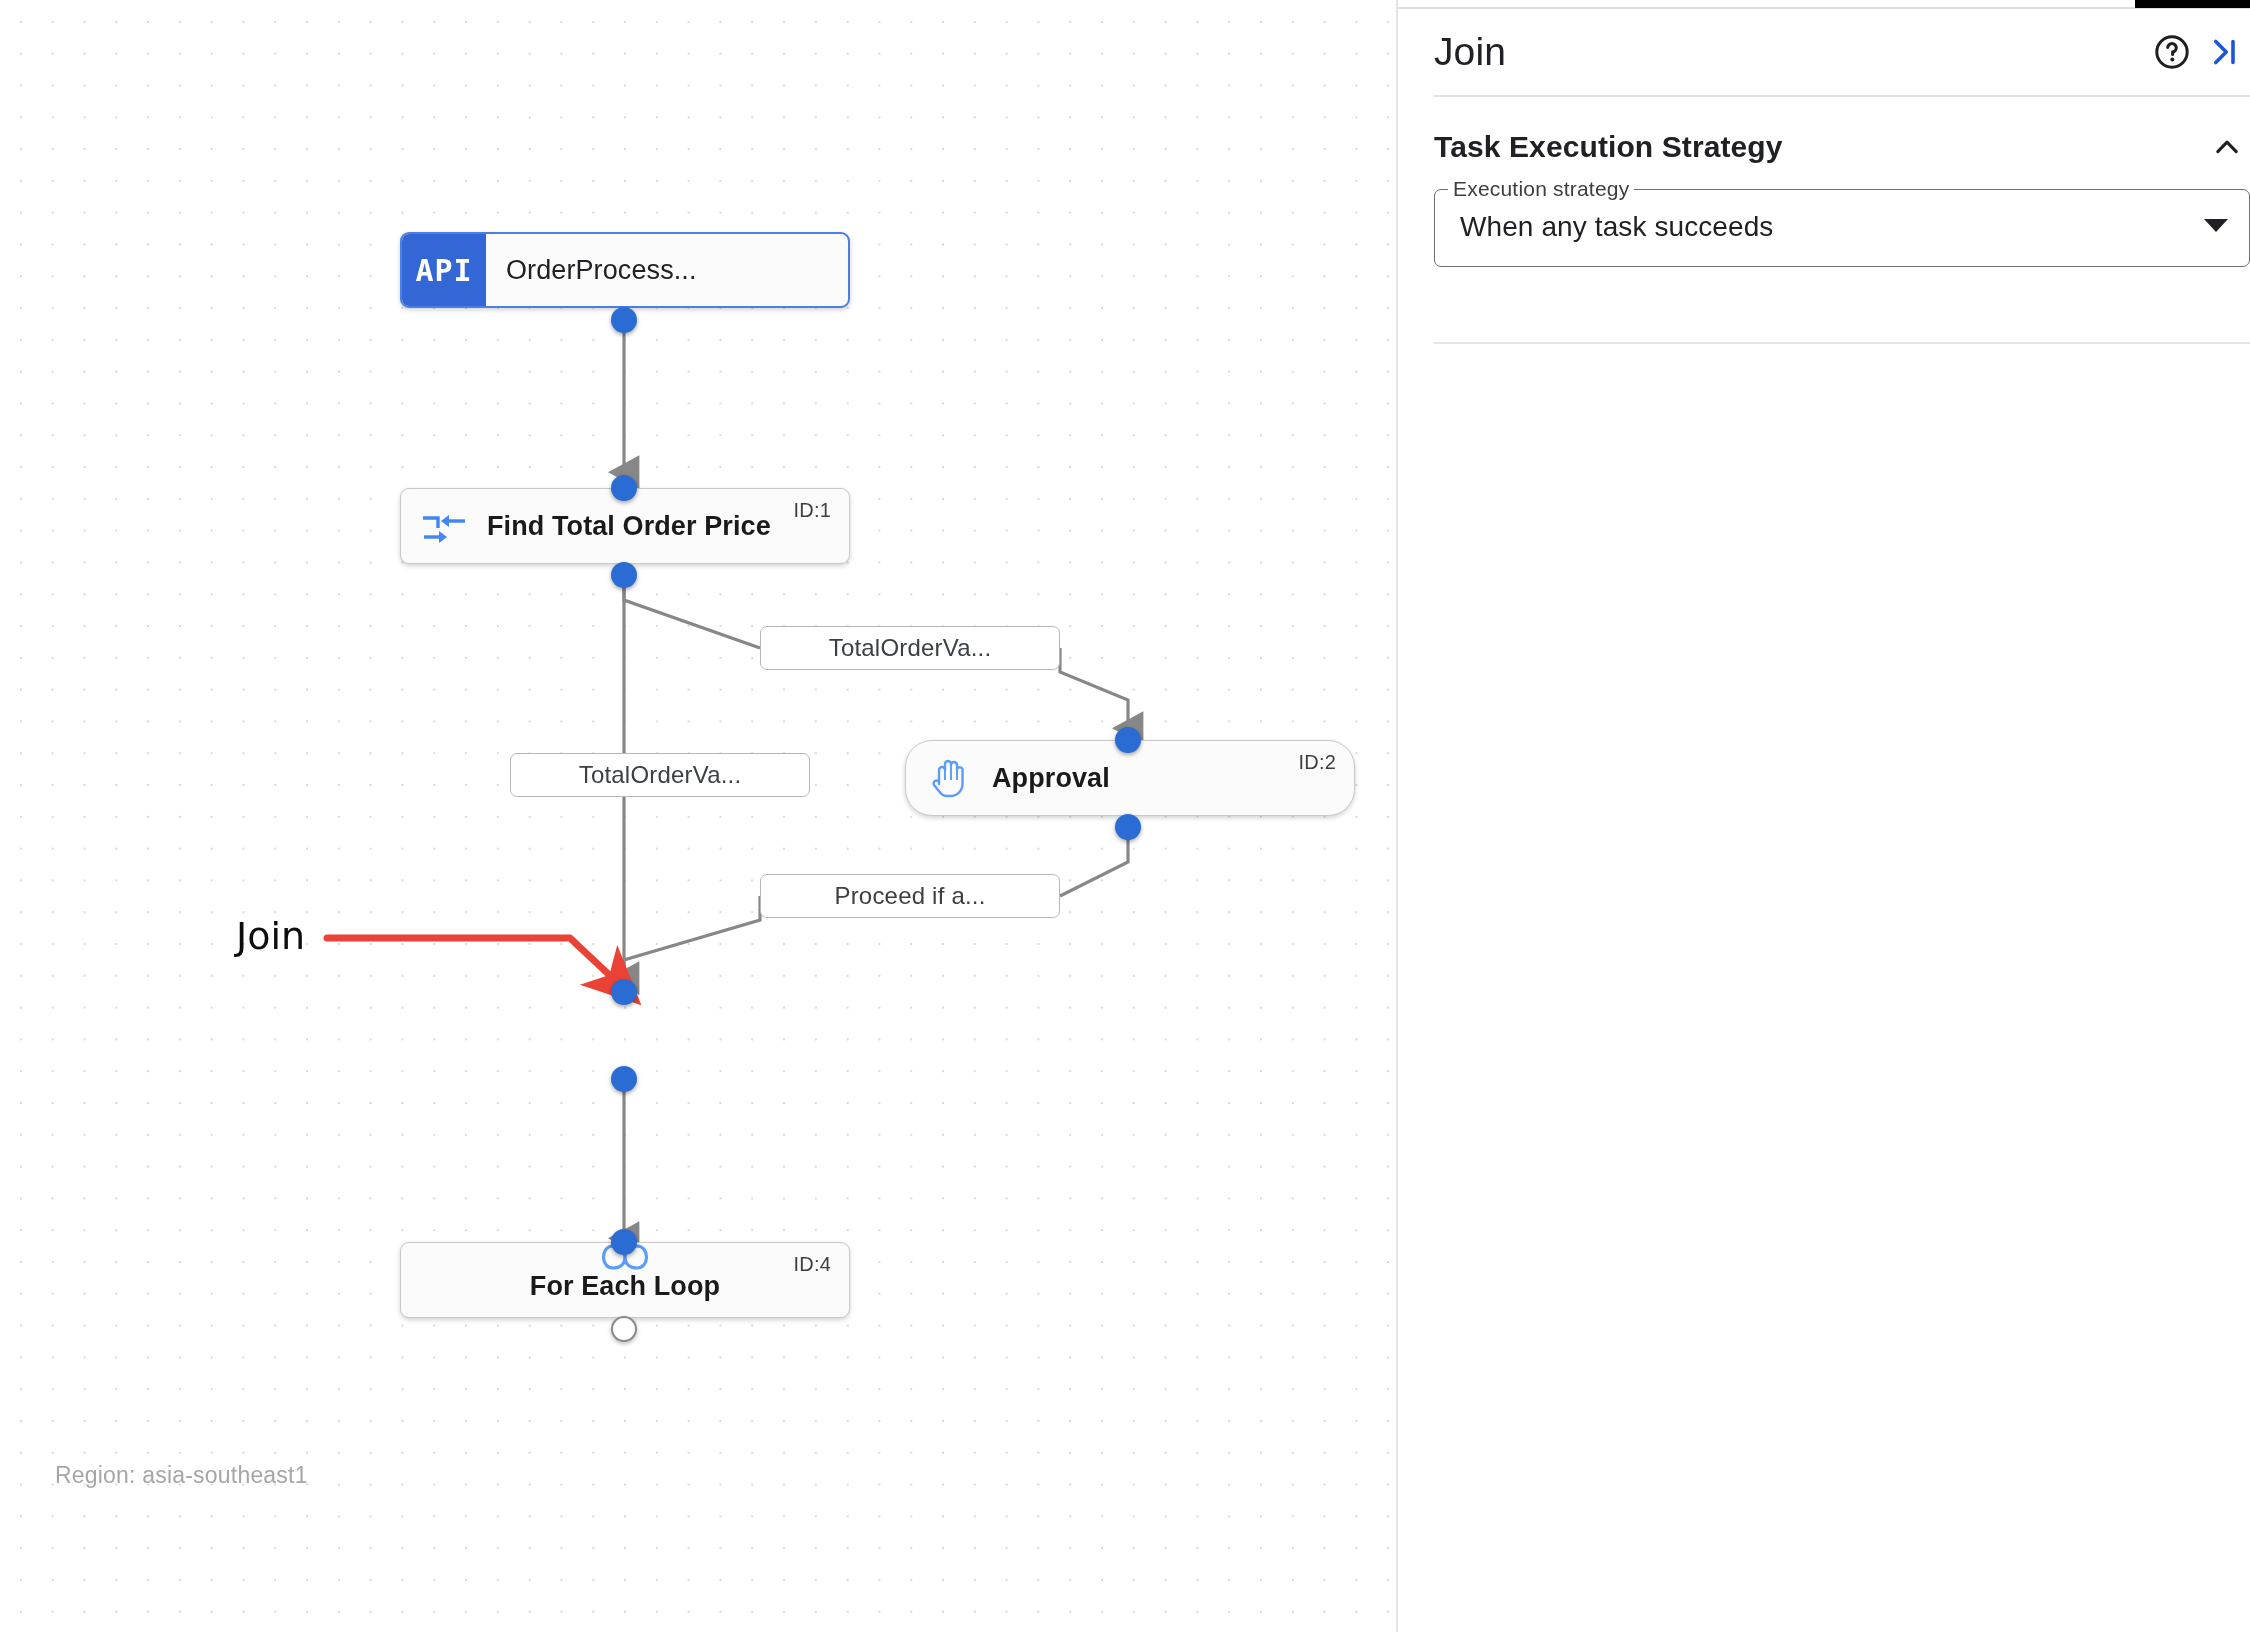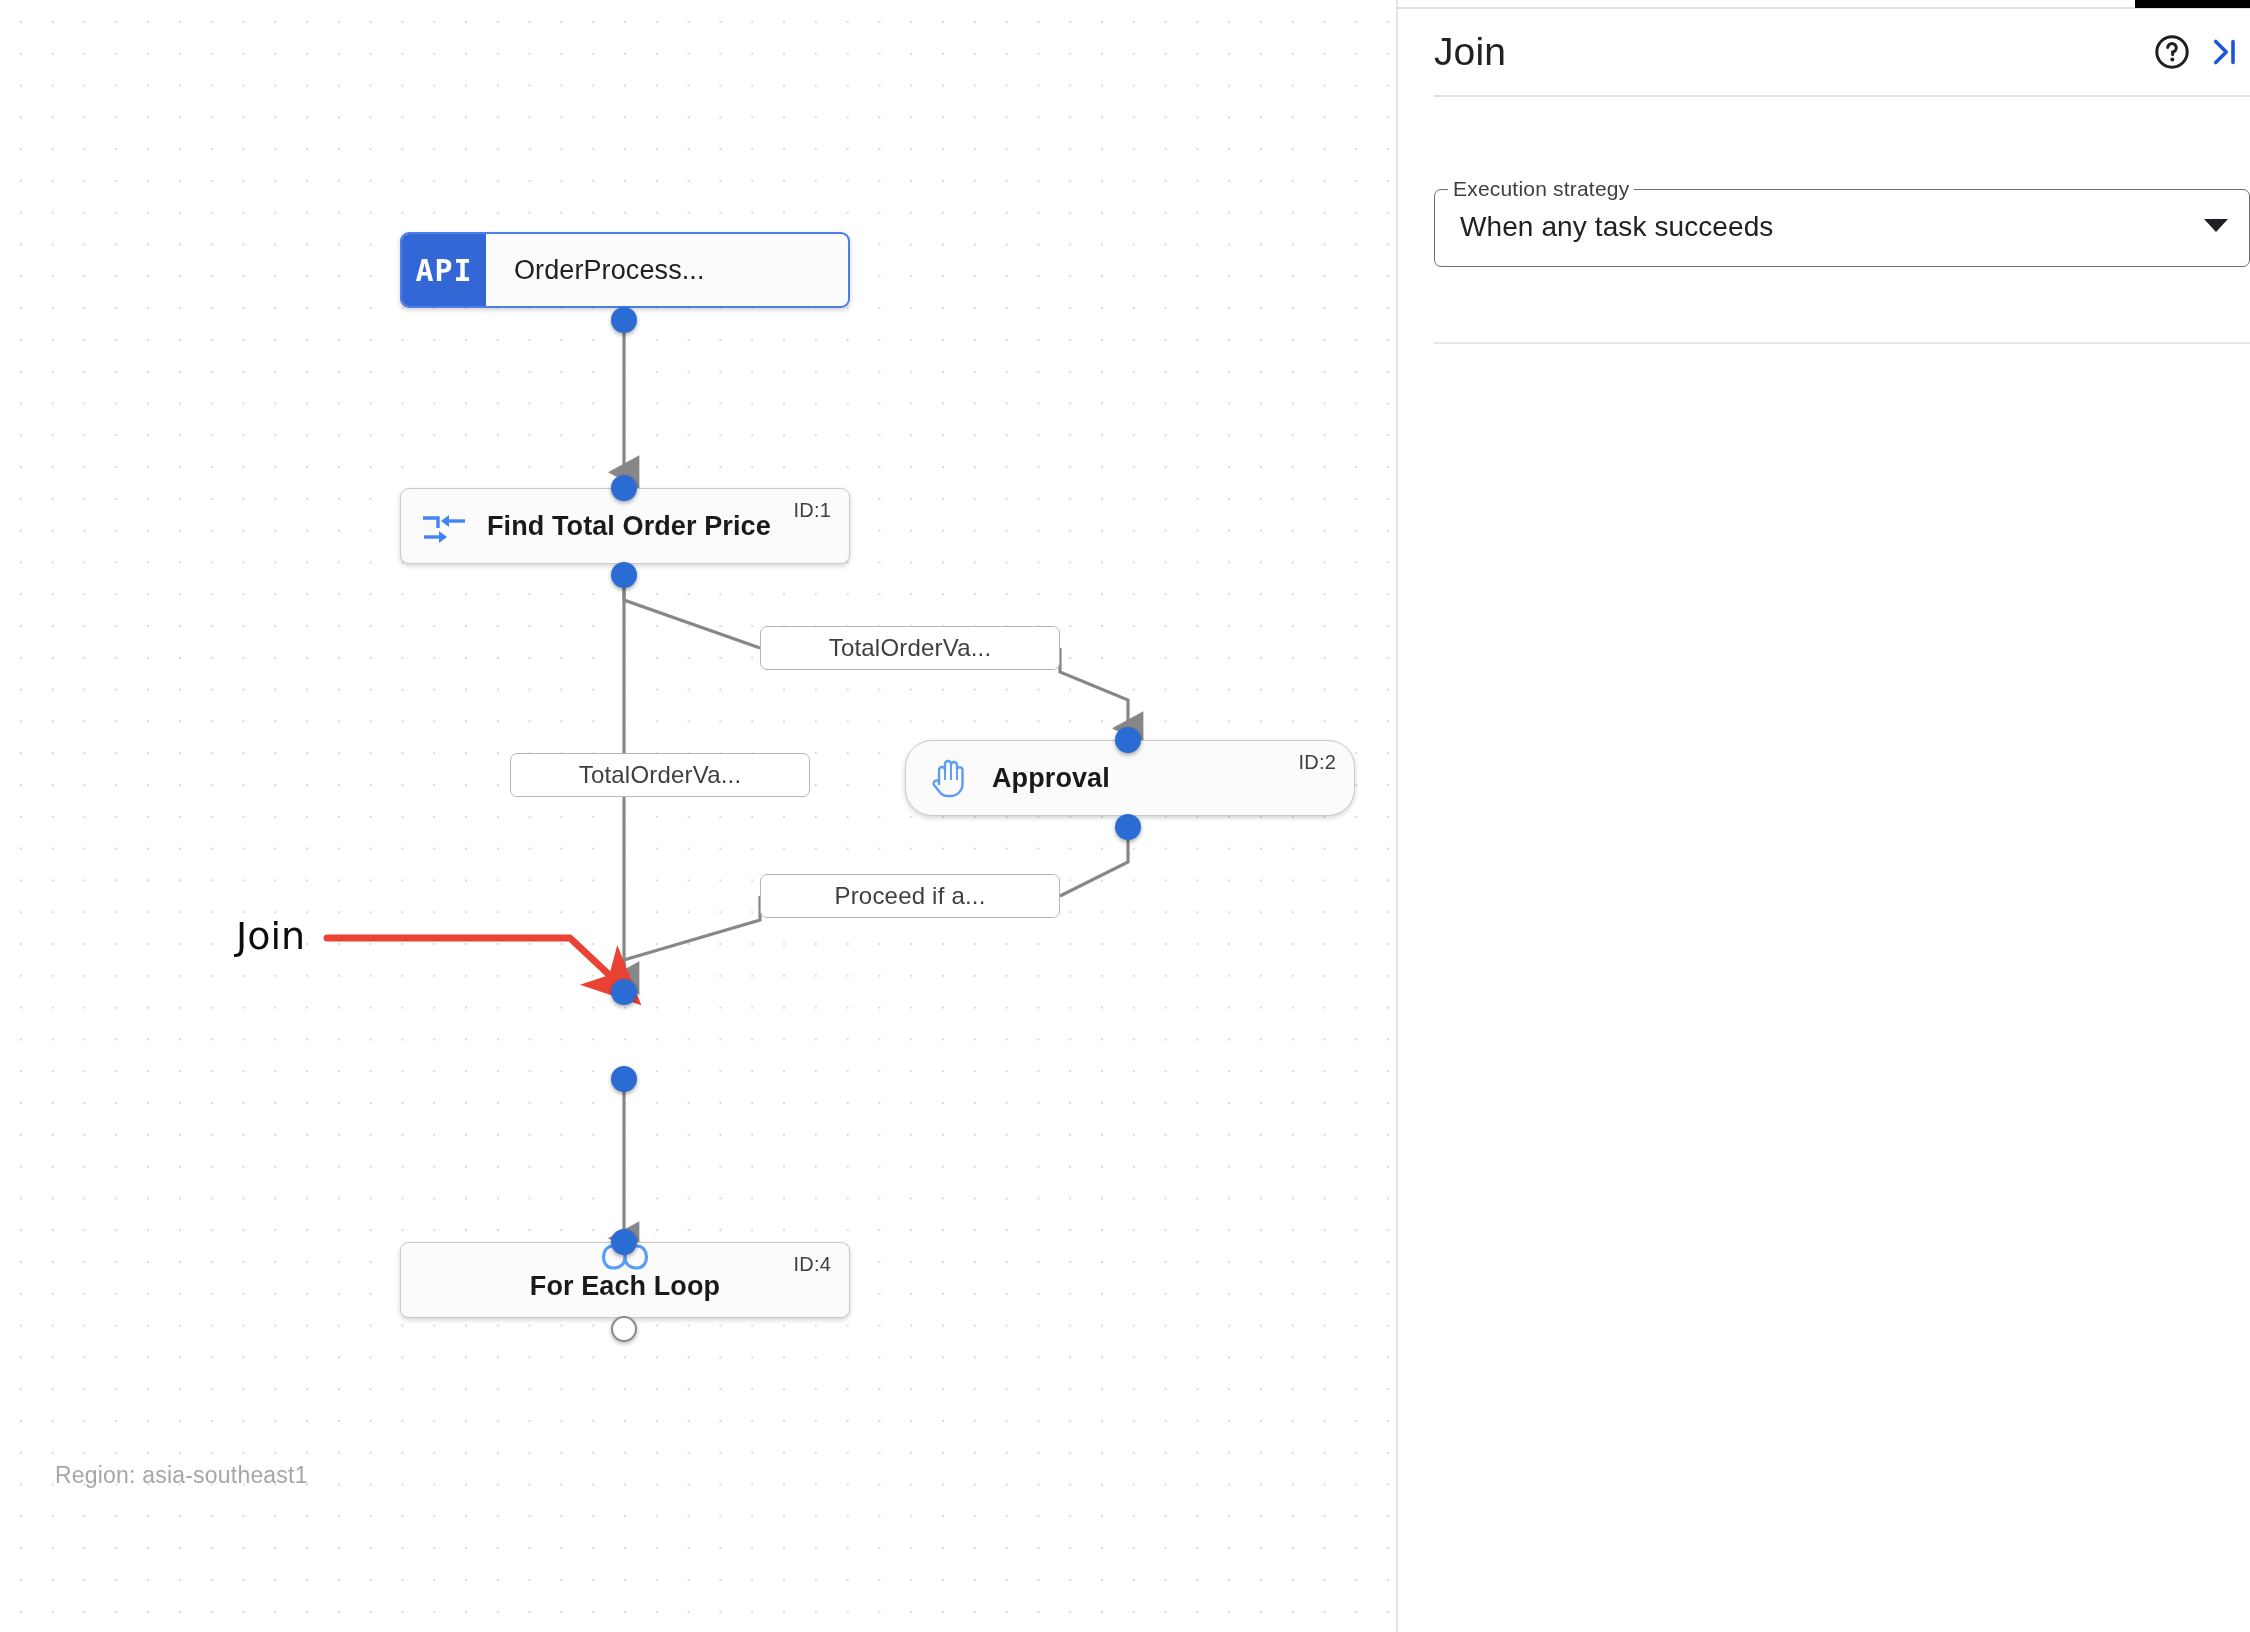--- a/index.html
+++ b/index.html
@@ -205,21 +205,21 @@
       <path d="M1128,830 L1128,862 L1060,896 L1060,896" stroke="#878787" stroke-width="3.2" fill="none"></path>
       <path d="M760,896 L760,920 L624,960 L624,978" stroke="#878787" stroke-width="3.2" fill="none"></path>
 
       <path d="M624,1080 L624,1238" stroke="#878787" stroke-width="3.2" fill="none" marker-end="url(#arrow)"></path>
 
       <path d="M327,938 L570,938 L620,985" stroke="#ea4335" stroke-width="7" fill="none" stroke-linejoin="round" stroke-linecap="round" marker-end="url(#arrow-red)"></path>
     </svg>
 
     <div class="node selected" style="left:400px; top:232px; width:450px; height:76px;">
       <div class="node-api-badge">API</div>
-      <div style="flex:1 1 auto; padding-left:28px;">
+      <div style="flex:1 1 auto; padding-left:20px;">
         <span class="node-title api-title">OrderProcess...</span>
       </div>
     </div>
     <div class="conn" style="left:611px; top:307px;"></div>
 
     <div class="node" style="left:400px; top:488px; width:450px; height:76px;">
       <div class="node-icon">
         <svg width="46" height="34" viewBox="0 0 46 34">
           <path d="M2 9 L17 9 L17 19" stroke="#4285f4" stroke-width="3.4" fill="none"></path>
           <path d="M3 28 L18 28" stroke="#4285f4" stroke-width="3.4" fill="none"></path>
@@ -295,20 +295,28 @@
 
       <div class="header-icon-btn">
         <svg width="36" height="36" viewBox="0 0 24 24">
           <path d="M6.5 5 L13.5 12 L6.5 19" stroke="#1a56db" stroke-width="2.4" fill="none" stroke-linecap="round" stroke-linejoin="round"></path>
           <path d="M18 5 L18 19" stroke="#1a56db" stroke-width="2.4" fill="none" stroke-linecap="round"></path>
         </svg>
       </div>
     </div>
 
     <div id="panel-section">
+      <div id="section-head">
+        <div id="section-title">Task Execution Strategy</div>
+        <div class="chevron-btn">
+          <svg width="34" height="34" viewBox="0 0 24 24">
+            <path d="M5.5 15.2 L12 8.6 L18.5 15.2" stroke="#202124" stroke-width="2.2" fill="none" stroke-linecap="round" stroke-linejoin="round"></path>
+          </svg>
+        </div>
+      </div>
 
       <div id="field-wrap">
         <div id="field-box"></div>
         <div id="field-notch">Execution strategy</div>
         <div id="field-value">When any task succeeds</div>
         <div id="field-caret"></div>
       </div>
     </div>
   </div>
 

